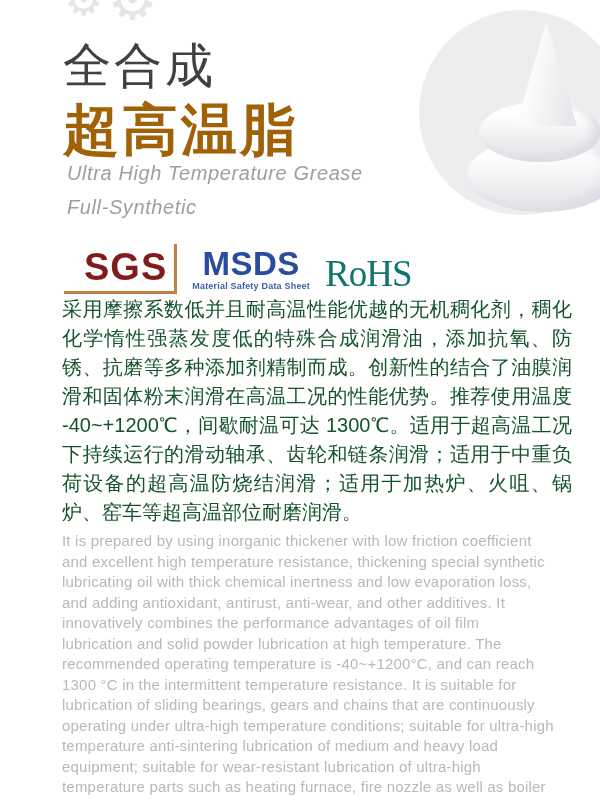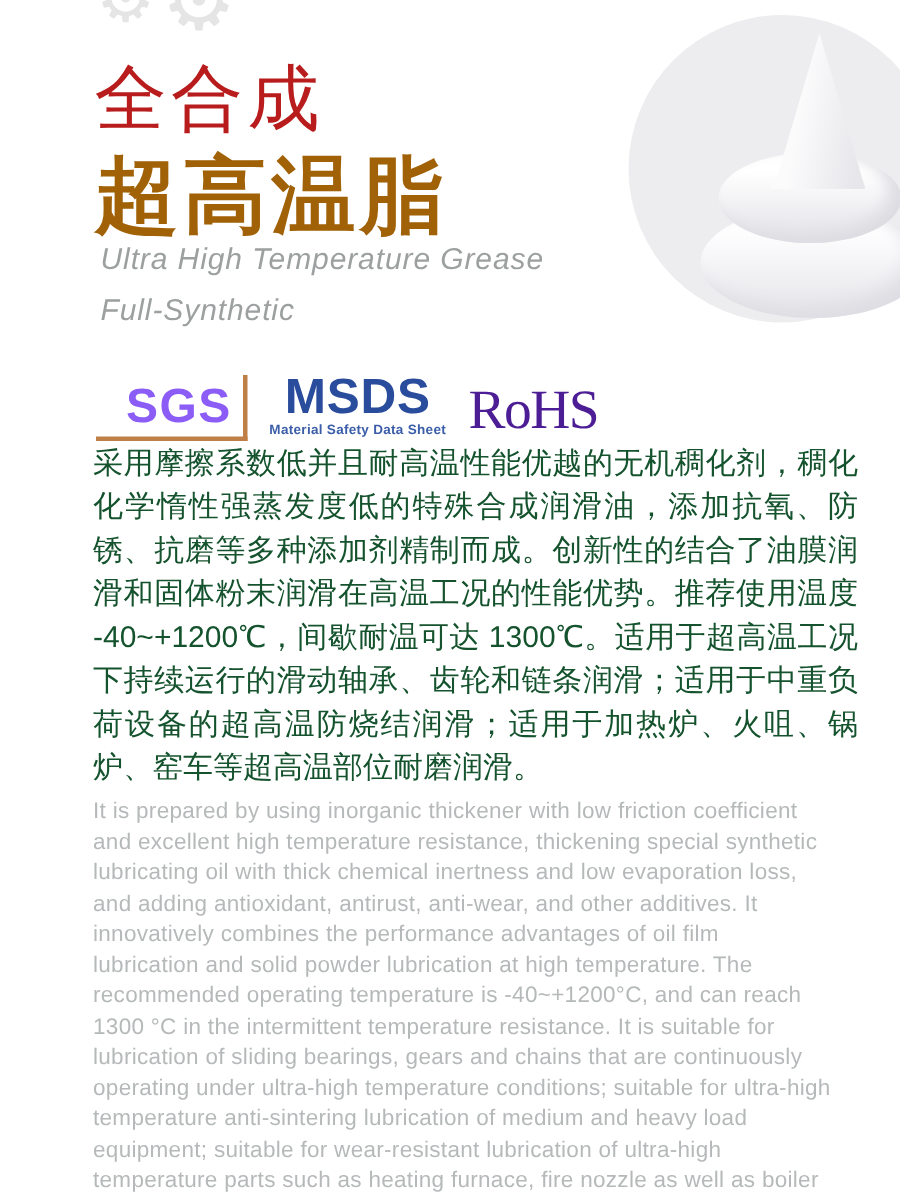--- a/index.html
+++ b/index.html
@@ -15,21 +15,21 @@
     position:absolute;left:64px;top:0;height:28px;width:110px;
     overflow:hidden;display:flex;gap:4px;align-items:flex-start;
   }
   .gear{color:#e5e5e6;line-height:1;display:inline-block;}
   .gear.small{font-size:44px;margin-top:-22px;}
   .gear.large{font-size:56px;margin-top:-28px;}
 
   
   .title-cn-1{
     position:absolute;left:63px;top:34px;
-    font-size:48px;font-weight:500;color:#b91c1c;letter-spacing:3px;
+    font-size:48px;font-weight:500;color:#404040;letter-spacing:3px;
   }
   .title-cn-2{
     position:absolute;left:63px;top:93px;
     font-size:56px;font-weight:700;color:#a16207;letter-spacing:3px;
   }
   .subtitle-en{
     position:absolute;left:67px;top:156px;
     font-size:20px;font-style:italic;color:#9da0a0;
     line-height:34px;letter-spacing:0.6px;
   }
@@ -60,34 +60,34 @@
   
   .certs{
     position:absolute;left:64px;top:246px;height:48px;
     display:flex;align-items:flex-end;gap:15px;
   }
   .cert-sgs{
     border-bottom:3px solid #bf8048;border-right:3px solid #bf8048;
     padding:2px 7px 2px 20px;
   }
   .cert-sgs .sgs-text{
-    font-size:32px;font-weight:bold;color:#8b5cf6;letter-spacing:1px;
+    font-size:38px;font-weight:bold;color:#7f1d1d;letter-spacing:1px;
   }
   .cert-msds{padding-bottom:3px;text-align:center;}
   .msds-text{
     font-size:33px;font-weight:800;color:#2a4c9c;line-height:0.85;
     letter-spacing:0.5px;display:block;
   }
   .msds-sub{
     font-size:9px;font-weight:bold;color:#3c5ea9;display:block;
     margin-top:3px;letter-spacing:0.2px;
   }
   .cert-rohs{
     font-family:"Liberation Serif", serif;
-    font-size:37px;color:#4c1d95;letter-spacing:-1px;
+    font-size:37px;color:#0f766e;letter-spacing:-1px;
     padding-bottom:2px;line-height:1;
   }
 
   
   .desc-cn{
     position:absolute;left:62px;top:295px;width:510px;
     font-size:20px;line-height:29px;color:#14532d;
     text-align:justify;
   }
   .desc-en{

